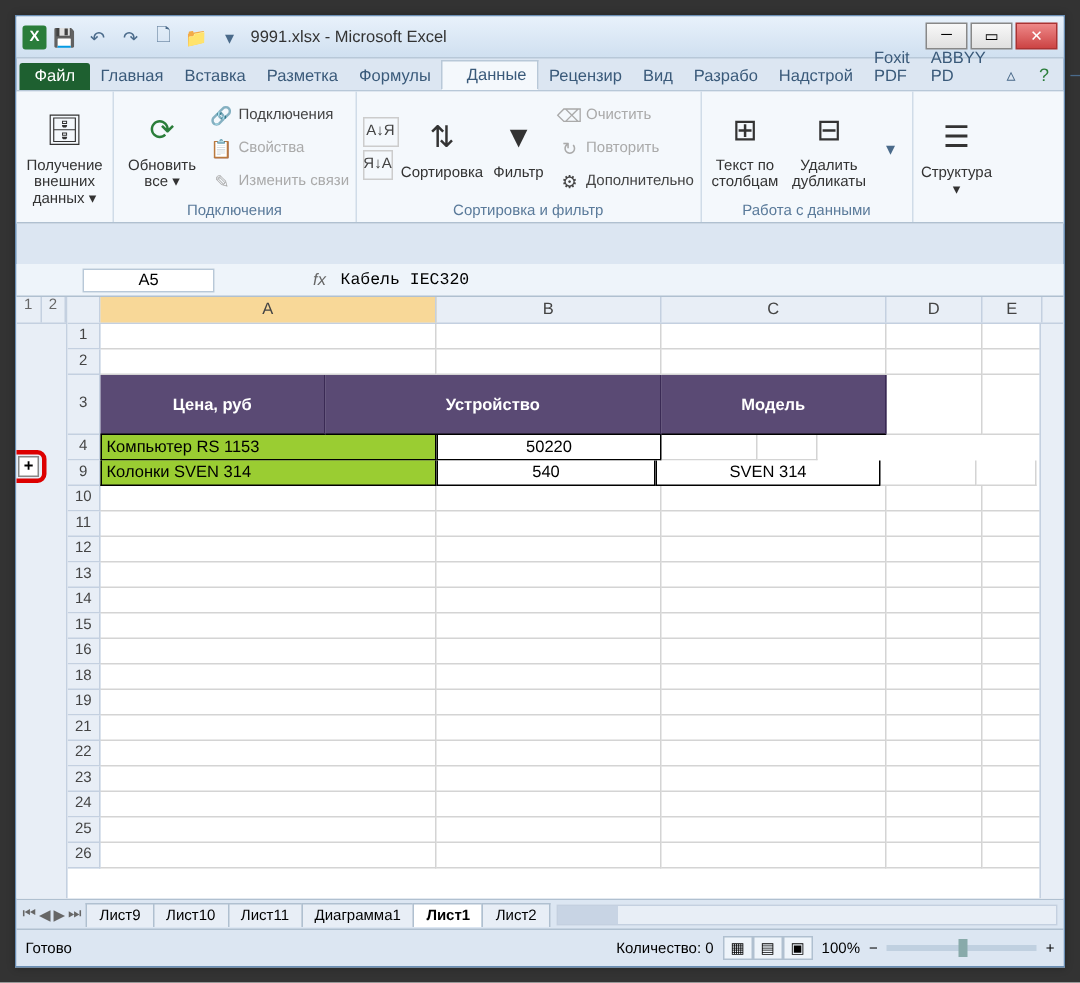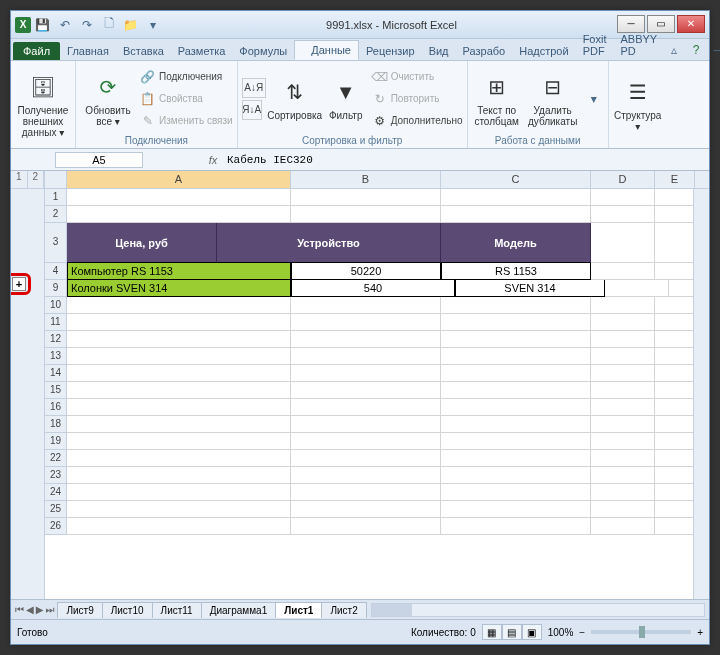--- a/index.html
+++ b/index.html
@@ -2,40 +2,40 @@
 <html><head>
 <meta charset="utf-8">
 <style>
 * { margin: 0; padding: 0; box-sizing: border-box; font-family: "Segoe UI", Tahoma, sans-serif; }
 body { background: #333; width: 720px; height: 655px; overflow: hidden; padding: 10px; }
 .window { background: #dce6f2; border: 1px solid #6b8fb5; width: 700px; height: 635px; display: flex; flex-direction: column; box-shadow: 0 0 5px rgba(0,0,0,0.3); }
 .titlebar { height: 28px; background: linear-gradient(#e8f1fb, #d0e0f0); display: flex; align-items: center; border-bottom: 1px solid #b8c8d8; font-size: 11px; }
 .qat { display: flex; align-items: center; gap: 2px; padding: 0 4px; }
 .excel-icon { width: 16px; height: 16px; background: #2a7d3a; border-radius: 2px; display: flex; align-items: center; justify-content: center; color: #fff; font-size: 10px; font-weight: bold; }
 .qat-btn { width: 20px; height: 20px; display: flex; align-items: center; justify-content: center; color: #4a6a8a; font-size: 12px; cursor: pointer; }
-.title-text { flex: 1; text-align: center; color: #333; }
+.title-text { flex: 1; color: #333; }
 .win-controls { display: flex; height: 20px; }
 .win-btn { width: 28px; height: 18px; border: 1px solid #888; margin: 0 1px; display: flex; align-items: center; justify-content: center; font-size: 10px; background: linear-gradient(#f8f8f8,#e0e0e0); cursor: pointer; }
 .win-btn.close { background: linear-gradient(#e88,#c44); color: #fff; border-color: #a33; margin-right: 4px; }
 .ribbon-tabs { height: 22px; display: flex; align-items: flex-end; font-size: 11px; border-bottom: 1px solid #b8c8d8; }
 .tab-file { background: #1e6030; color: #fff; padding: 3px 10px; margin-left: 2px; border-radius: 2px 2px 0 0; cursor: pointer; }
 .tab { padding: 3px 7px; color: #3a5a7a; cursor: pointer; }
 .tab.active { background: #f4f8fc; border: 1px solid #b8c8d8; border-bottom: 1px solid #f4f8fc; padding-left: 16px; }
 .ribbon-help { margin-left: auto; display: flex; gap: 2px; padding-right: 4px; }
 .ribbon { height: 88px; background: #f4f8fc; border-bottom: 1px solid #b0c0d0; display: flex; font-size: 10px; }
 .rg { border-right: 1px solid #d0dce8; display: flex; flex-direction: column; padding: 2px 4px; }
 .rg-body { flex: 1; display: flex; align-items: center; gap: 4px; }
 .rg-label { text-align: center; color: #5a7a9a; font-size: 10px; padding-top: 1px; }
 .big-btn { display: flex; flex-direction: column; align-items: center; text-align: center; width: 56px; cursor: pointer; color: #333; line-height: 1.1; }
 .big-btn .ico { width: 32px; height: 32px; margin-bottom: 2px; display: flex; align-items: center; justify-content: center; font-size: 20px; }
 .small-btns { display: flex; flex-direction: column; gap: 2px; }
 .small-btn { display: flex; align-items: center; gap: 3px; height: 20px; cursor: pointer; color: #444; white-space: nowrap; }
 .small-btn.disabled { color: #aaa; }
 .small-ico { width: 16px; height: 16px; display: flex; align-items: center; justify-content: center; font-size: 12px; }
-.formula-bar { height: 22px; background: #eef4fa; border-bottom: 1px solid #b0c0d0; display: flex; align-items: center; font-size: 11px; }
+.formula-bar { height: 22px; background: #eef4fa; border-bottom: 1px solid #b0c0d0; display: flex; align-items: center; font-size: 11px; margin-top: 27px; }
 .name-box { width: 88px; background: #fff; border: 1px solid #b8c8d8; text-align: center; padding: 1px; margin-left: 44px; }
 .fx-btn { width: 20px; text-align: center; color: #666; font-style: italic; cursor: pointer; margin-left: 60px; }
 .fx-input { flex: 1; padding: 0 4px; font-family: Liberation Mono, monospace; }
 .sheet-area { flex: 1; display: flex; background: #fff; overflow: hidden; position: relative; }
 .outline-cols { width: 34px; background: #e8eef6; border-right: 1px solid #c4d0e0; display: flex; flex-direction: column; font-size: 10px; }
 .outline-header { height: 18px; border-bottom: 1px solid #c4d0e0; display: flex; }
 .outline-header div { flex:1; text-align:center; border-right:1px solid #c4d0e0; color:#666; }
 .outline-body { flex:1; position:relative; }
 .outline-plus { position:absolute; left:1px; width:14px; height:14px; border:1px solid #888; background:#fff; display:flex; align-items:center; justify-content:center; font-size:11px; font-weight:bold; cursor:pointer; }
 .outline-highlight { position:absolute; border:3px solid #d00; border-radius:6px; width:26px; height:22px; left:-6px; pointer-events:none; }
@@ -253,28 +253,27 @@
           <div class="cell thdr" style="width:150px">Цена, руб</div>
           <div class="cell thdr" style="width:224px">Устройство</div>
           <div class="cell thdr" style="width:150px">Модель</div>
           <div class="cell" style="width:64px"></div>
             <div class="cell" style="width:40px"></div>
         </div>
         <div class="row">
           <div class="row-h">4</div>
           <div class="cell tdata" style="width:224px">Компьютер RS 1153</div>
           <div class="cell tdata c" style="width:150px">50220</div>
-          <div class="cell tdata c" style="width:150px">RS 1153</div>
           <div class="cell" style="width:64px"></div>
             <div class="cell" style="width:40px"></div>
         </div>
         <div class="row">
           <div class="row-h">9</div>
           <div class="cell tdata" style="width:224px">Колонки  SVEN 314</div>
-          <div class="cell tdata c" style="width:164px">540</div>
+          <div class="cell tdata c" style="width:146px">540</div>
           <div class="cell tdata c" style="width:150px">SVEN 314</div>
           <div class="cell" style="width:64px"></div>
             <div class="cell" style="width:40px"></div>
         </div>
         <div id="empty-rows">
             <div class="row">
               <div class="row-h">10</div>
               <div class="cell" style="width:224px"></div>
               <div class="cell" style="width:150px"></div>
               <div class="cell" style="width:150px"></div>
@@ -332,20 +331,28 @@
             <div class="row">
               <div class="row-h">18</div>
               <div class="cell" style="width:224px"></div>
               <div class="cell" style="width:150px"></div>
               <div class="cell" style="width:150px"></div>
               <div class="cell" style="width:64px"></div>
               <div class="cell" style="width:40px"></div>
             </div>
             <div class="row">
               <div class="row-h">19</div>
+              <div class="cell" style="width:224px"></div>
+              <div class="cell" style="width:150px"></div>
+              <div class="cell" style="width:150px"></div>
+              <div class="cell" style="width:64px"></div>
+              <div class="cell" style="width:40px"></div>
+            </div>
+            <div class="row">
+              <div class="row-h">21</div>
               <div class="cell" style="width:224px"></div>
               <div class="cell" style="width:150px"></div>
               <div class="cell" style="width:150px"></div>
               <div class="cell" style="width:64px"></div>
               <div class="cell" style="width:40px"></div>
             </div>
             <div class="row">
               <div class="row-h">22</div>
               <div class="cell" style="width:224px"></div>
               <div class="cell" style="width:150px"></div>

